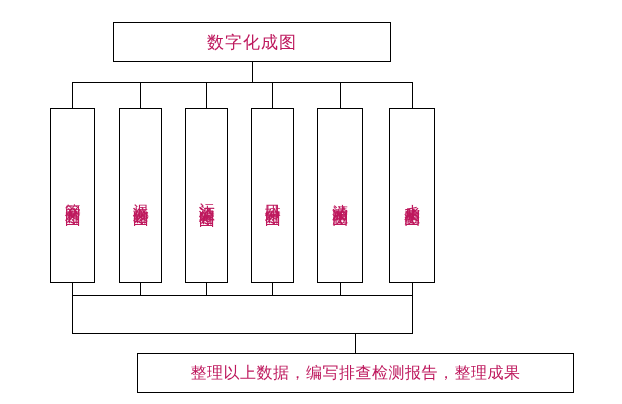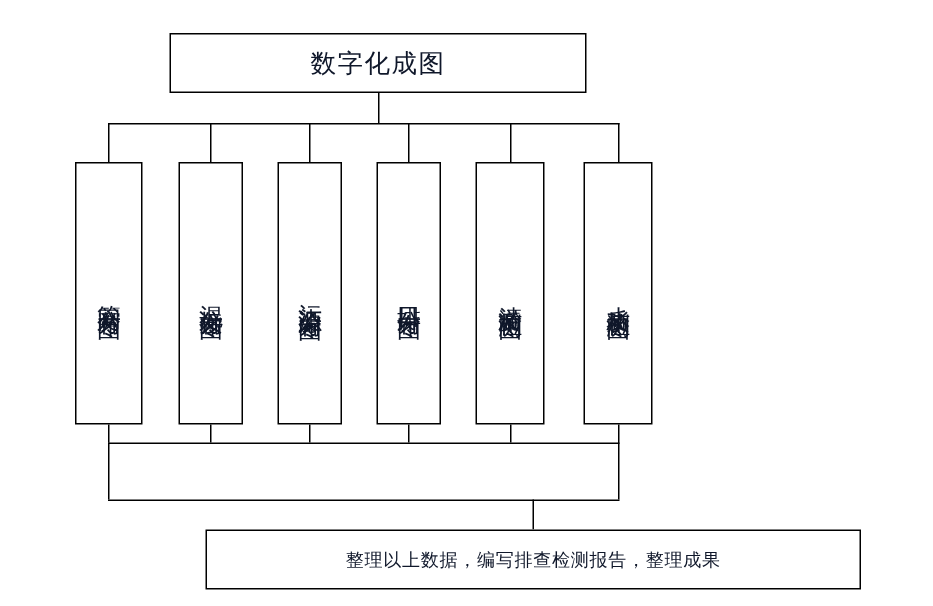--- a/index.html
+++ b/index.html
@@ -18,28 +18,28 @@
     overflow: hidden;
   }
   .node {
     position: absolute;
     box-sizing: border-box;
     border: 1px solid #000000;
     background: #ffffff;
     display: flex;
     align-items: center;
     justify-content: center;
-    color: #0f172a;
+    color: #be185d;
   }
   .top-node {
     font-size: 17px;
     letter-spacing: 1px;
   }
   .bottom-node {
-    font-size: 12px;
+    font-size: 16px;
     letter-spacing: 0.5px;
   }
   .mid-node {
     writing-mode: vertical-rl;
     text-orientation: upright;
     font-size: 16px;
     line-height: 1.15;
     letter-spacing: 2px;
     padding: 6px 0;
   }

